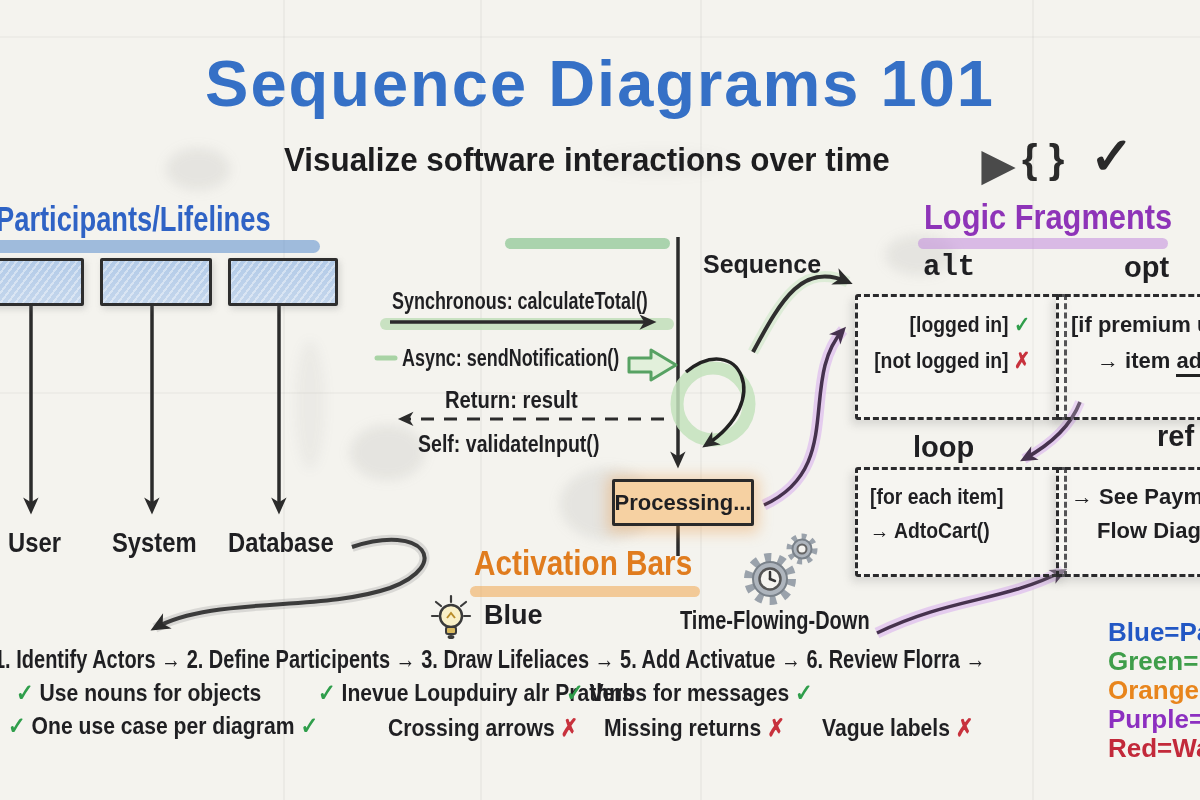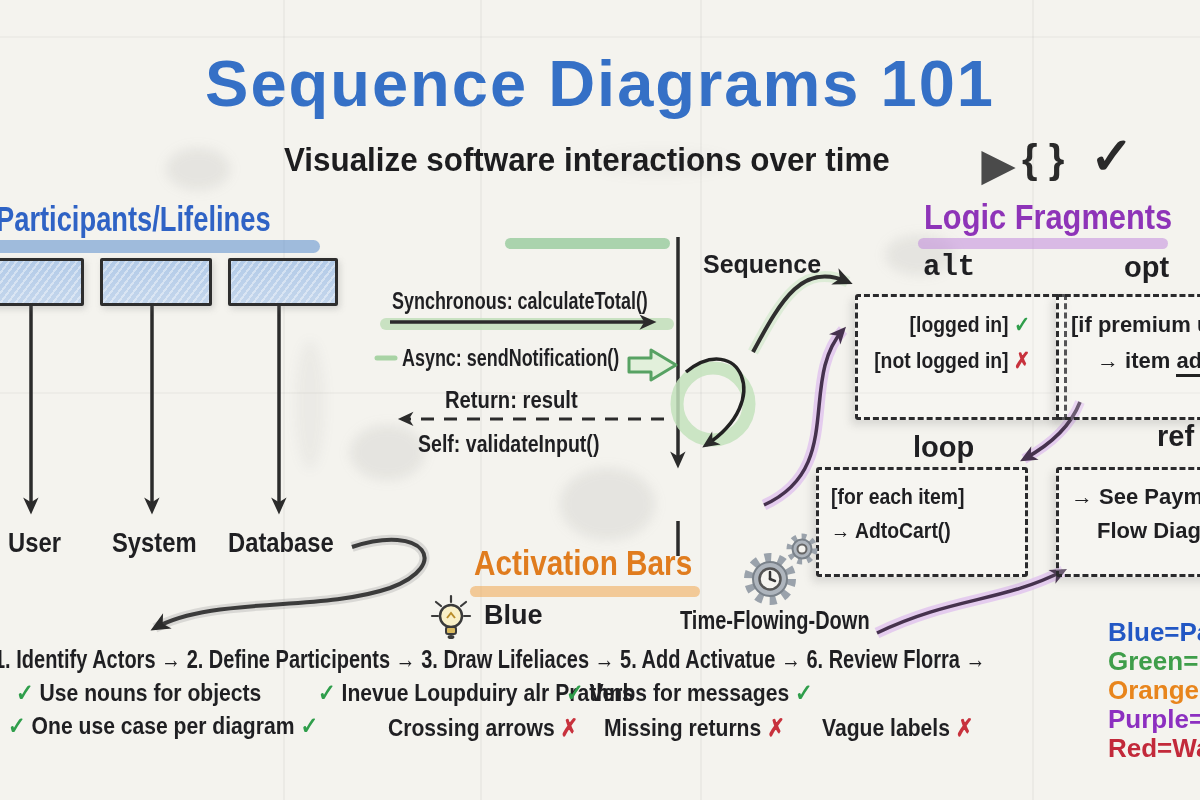--- a/index.html
+++ b/index.html
@@ -148,20 +148,23 @@
   <div class="pbox txt" style="left:228px;width:104px;"></div>
   <div class="abs txt plabel sx85" style="left:8px;top:527px;">User</div>
   <div class="abs txt plabel sx85" style="left:112px;top:527px;">System</div>
   <div class="abs txt plabel sx85" style="left:228px;top:527px;">Database</div>
 
   <div class="abs txt small-note nw" style="left:703px;top:250px;">Sequence</div>
   <div class="abs txt msg nw sx78" style="left:392px;top:288px;">Synchronous: calculateTotal()</div>
   <div class="abs txt msg nw sx78" style="left:402px;top:345px;">Async: sendNotification()</div>
   <div class="abs txt msg nw sx88" style="left:445px;top:387px;">Return: result</div>
   <div class="abs txt msg nw sx85" style="left:418px;top:431px;">Self: validateInput()</div>
+  <div class="procbox txt">
+    <span>Processing...</span>
+  </div>
 
   <div class="abs txt fraglabel" style="left:923px;top:251px;font-family:Liberation Mono, monospace;">alt</div>
   <div class="abs txt fraglabel" style="left:1124px;top:251px;">opt</div>
   <div class="fragbox txt" style="left:855px;top:294px;width:182px;height:100px;text-align:right;">
     <div class="nw sx88">
       <span>[logged in]</span>
       <span class="check">✓</span>
     </div>
     <div class="nw sx88">
       <span>[not logged in]</span>
@@ -170,21 +173,21 @@
   </div>
   <div class="fragbox txt" style="left:1056px;top:294px;width:170px;height:100px;">
     <div class="nw">[if premium us</div>
     <div class="nw" style="padding-left:26px;">
       <span>→ item </span><span class="underlink">ads</span>
     </div>
   </div>
 
   <div class="abs txt fraglabel" style="left:913px;top:431px;">loop</div>
   <div class="abs txt fraglabel" style="left:1130px;top:420px;margin-left:27px;">ref</div>
-  <div class="fragbox txt" style="left:816px;top:467px;width:182px;height:84px;line-height:34px;">
+  <div class="fragbox txt" style="left:855px;top:467px;width:182px;height:84px;line-height:34px;">
     <div class="nw sx88">[for each item]</div>
     <div class="nw sx88">→ AdtoCart()</div>
   </div>
   <div class="fragbox txt" style="left:1056px;top:467px;width:170px;height:84px;line-height:34px;">
     <div class="nw">→ See Paymen</div>
     <div class="nw" style="padding-left:26px;">Flow Diagra</div>
   </div>
 
   <div class="abs txt h-orange nw sx82 sx85" style="left:474px;top:543px;">Activation Bars</div>
   <div class="bar" style="left:470px;top:586px;width:230px;height:11px;background:rgba(240,165,80,.55);"></div>

